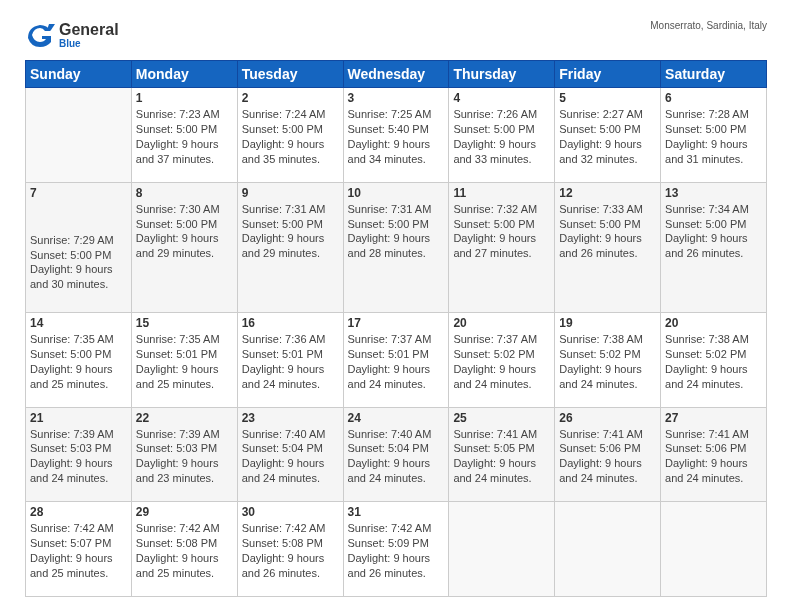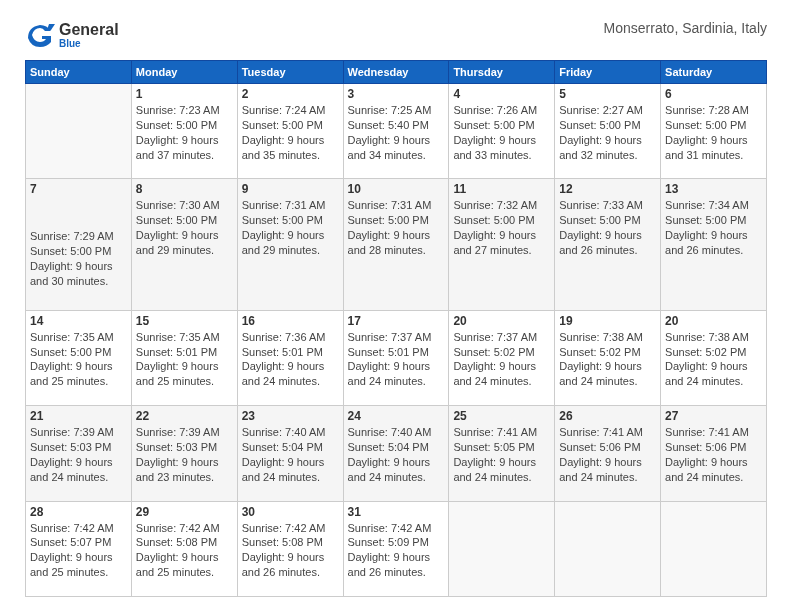--- a/index.html
+++ b/index.html
@@ -50,34 +50,34 @@
     .title-block {
       text-align: right;
     }
     .month-title {
       font-size: 32px;
       font-weight: bold;
       color: #333;
       line-height: 1.1;
     }
     .location {
-      font-size: 14px;
+      font-size: 10px;
       color: #555;
     }
     .calendar {
       flex: 1;
       border: 1px solid #ccc;
       border-collapse: collapse;
       width: 100%;
       table-layout: fixed;
     }
     .calendar th {
       background: #1565c0;
       color: #fff;
-      font-size: 11px;
+      font-size: 14px;
       font-weight: bold;
       padding: 5px 4px;
       text-align: left;
       border: 1px solid #1048a0;
     }
     .calendar td {
       border: 1px solid #ccc;
       vertical-align: top;
       padding: 3px 4px;
       font-size: 10px;

